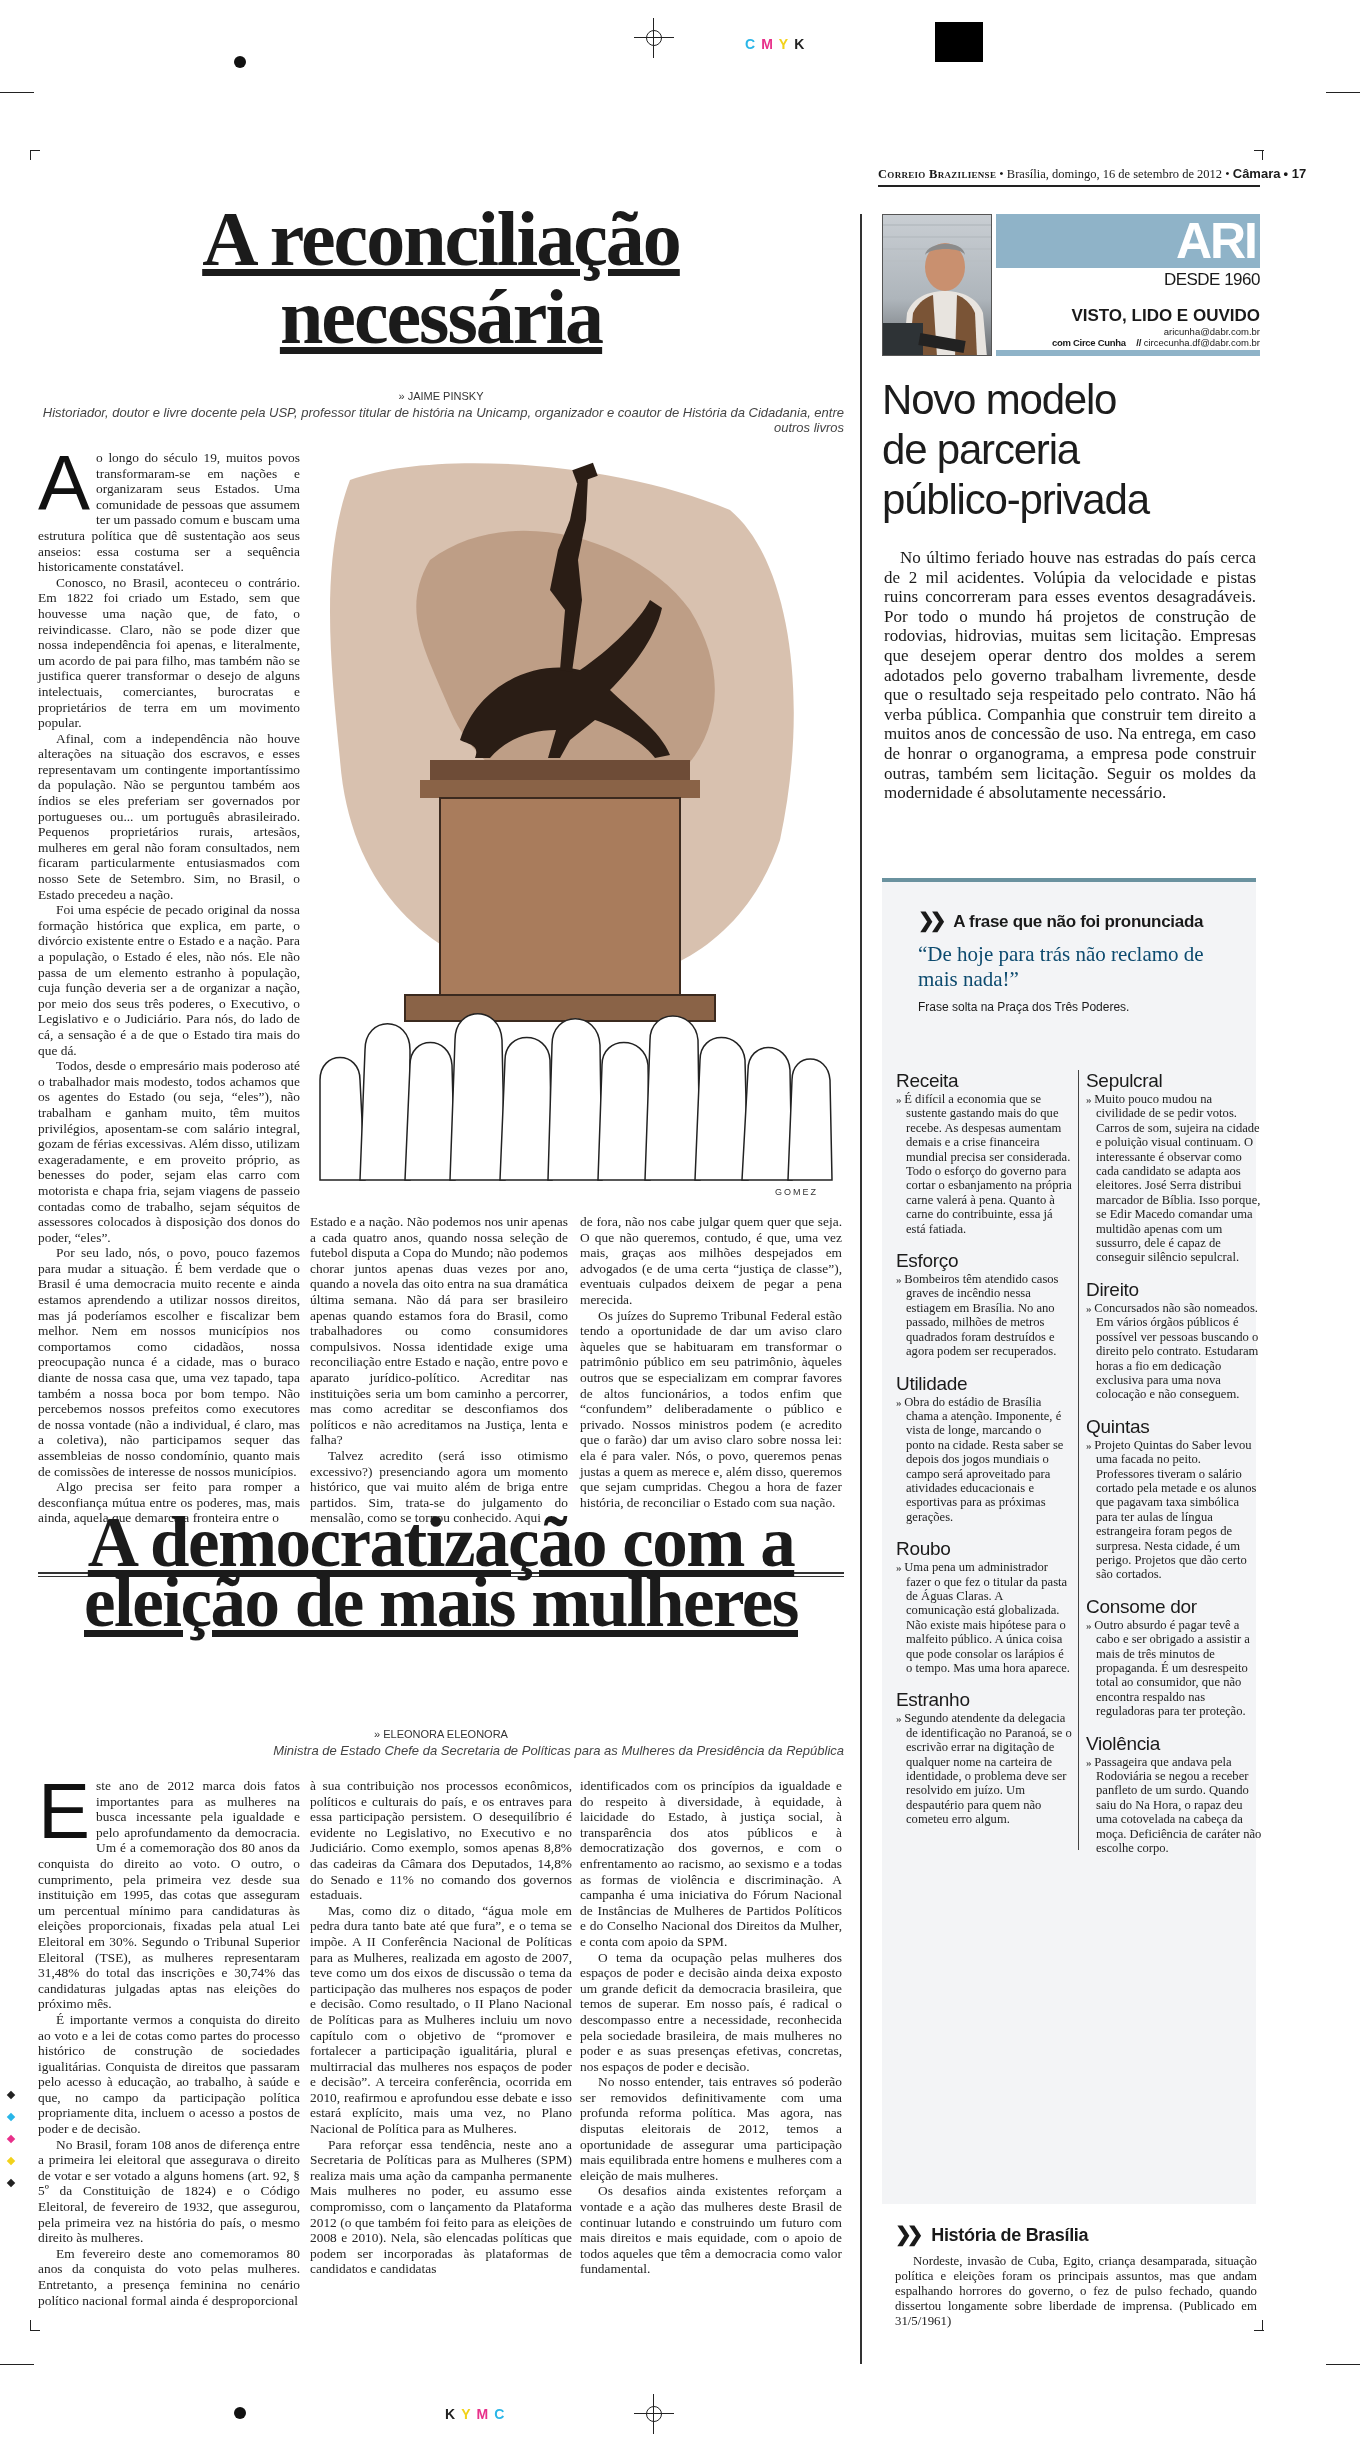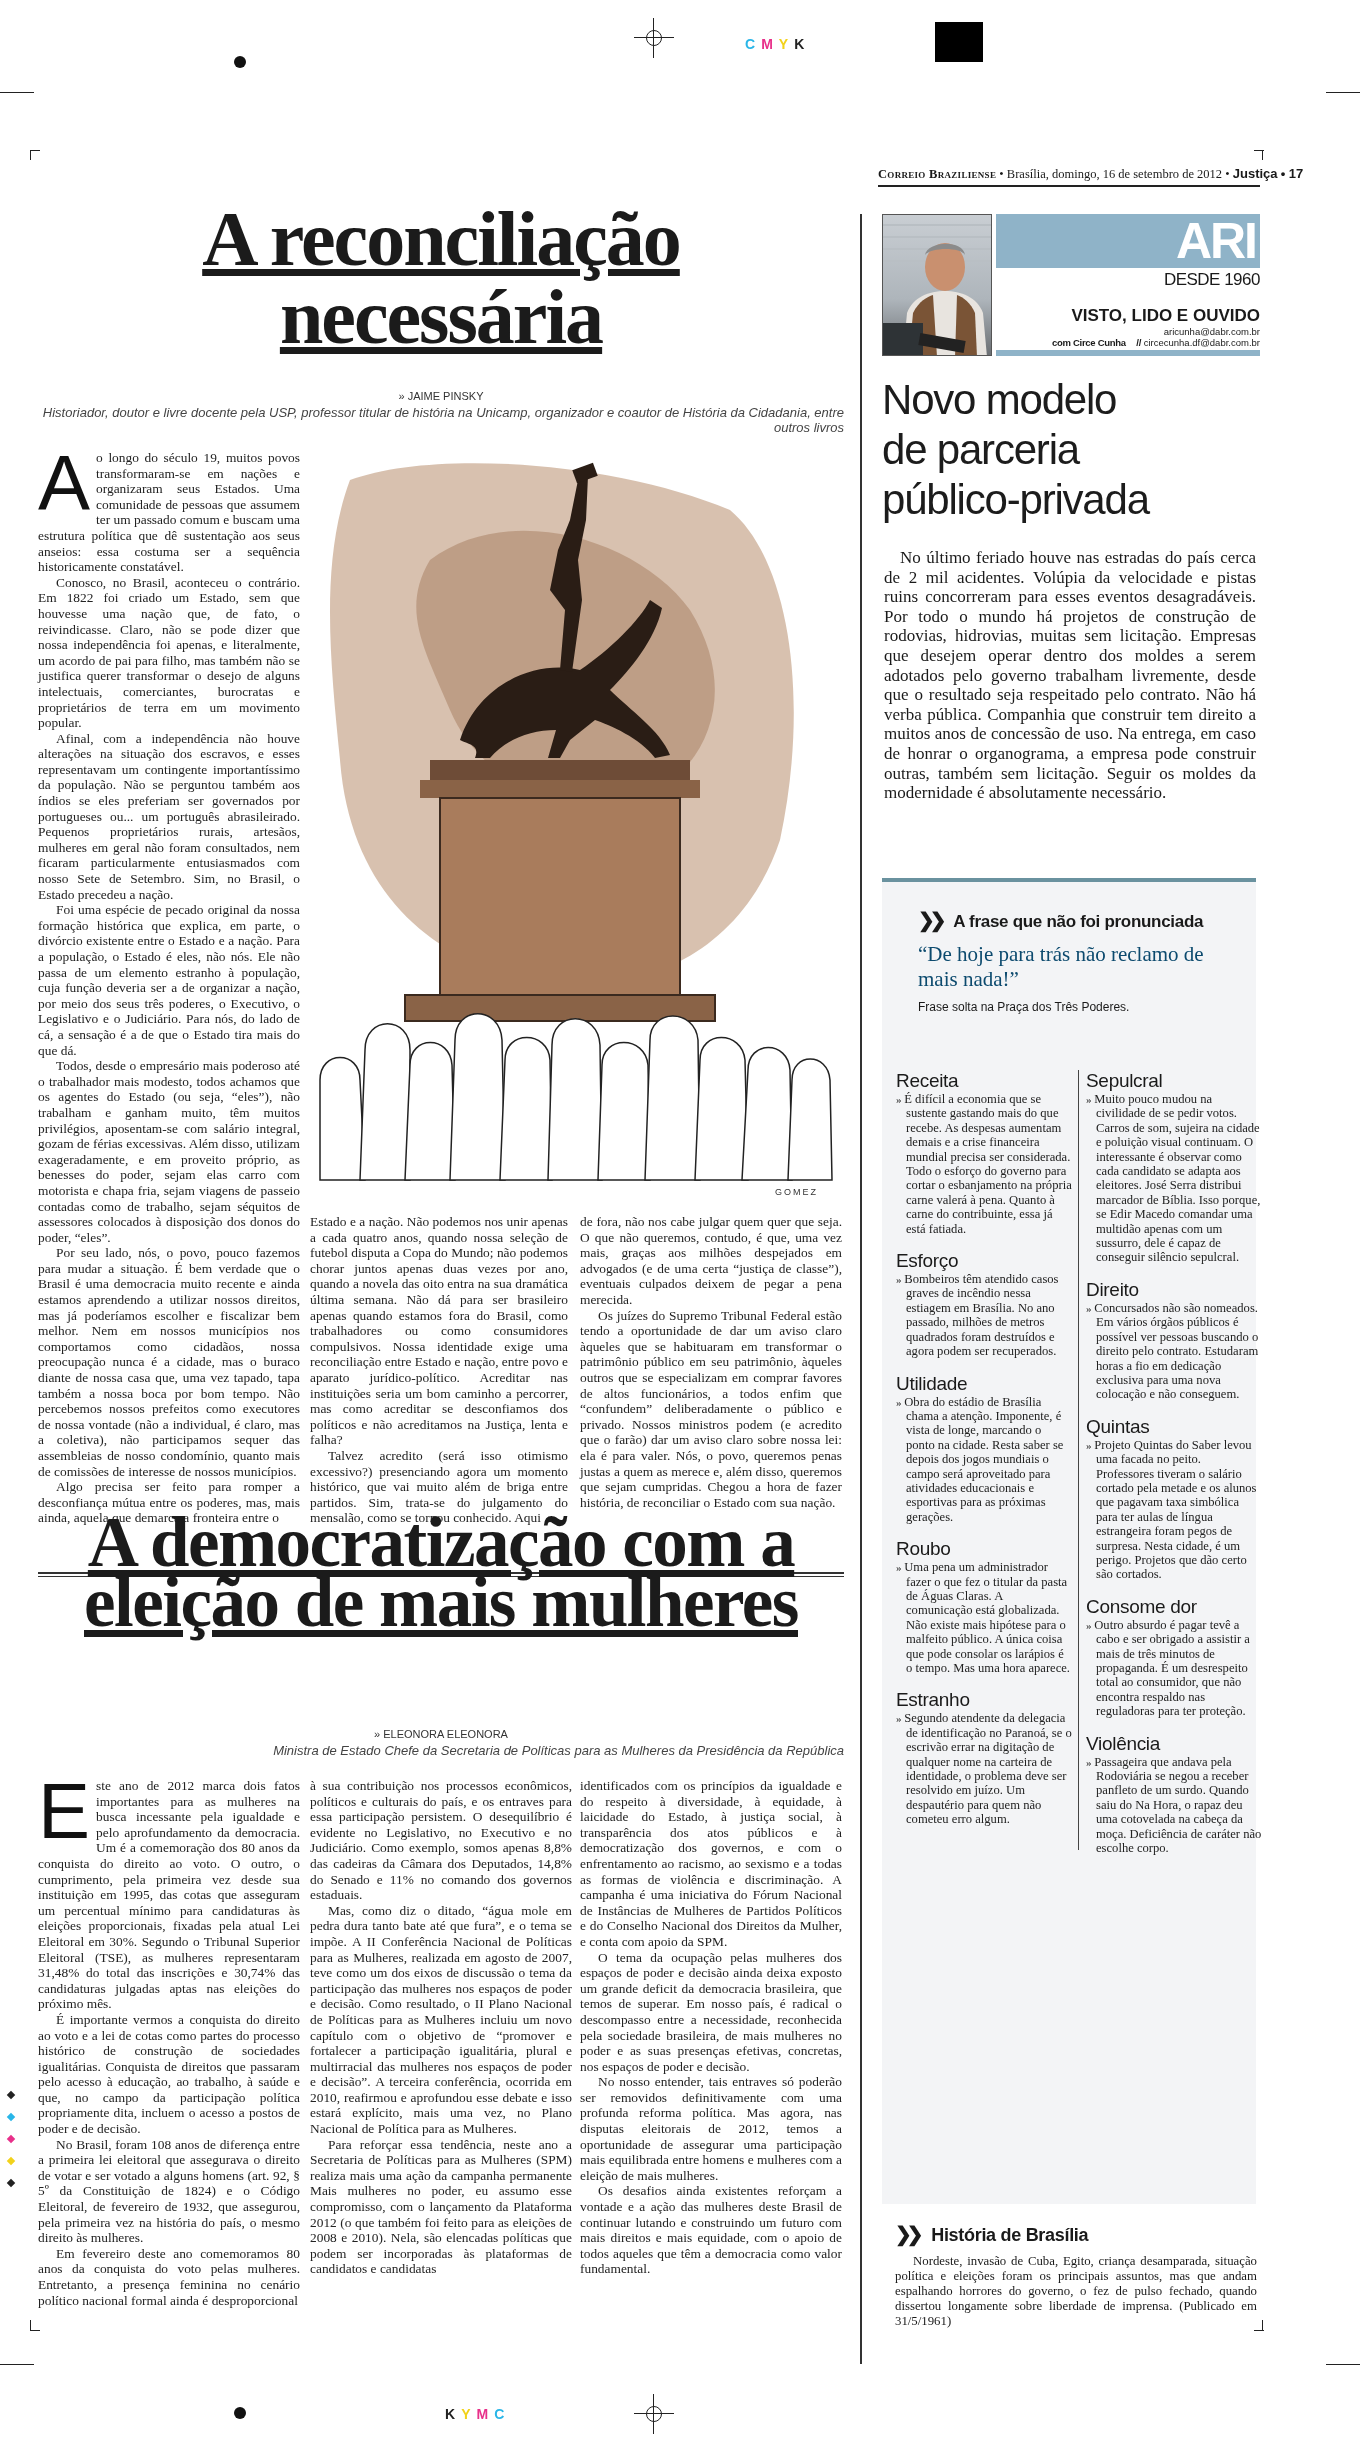--- a/index.html
+++ b/index.html
@@ -111,21 +111,21 @@
     <span style="background:#e8308a;"></span>
     <span style="background:#f2d21b;"></span>
     <span style="background:#222;"></span>
 </div>
 
 <div class="folio">
   <span class="paper">Correio Braziliense</span>
   <span> • </span>
   <span>Brasília, domingo, 16 de setembro de 2012</span>
   <span> • </span>
-  <span class="sec">Justiça</span>
+  <span class="sec">Câmara</span>
   <span class="sec"> • </span>
   <span class="sec">17</span>
 </div>
 
 <div>
   <div class="h1" style="position:absolute; left:38px; top:200px; width:806px; font-size:78px; line-height:78px;">
     <div>A reconciliação</div>
     <div>necessária</div>
   </div>
   <div class="byline" style="position:absolute; left:38px; top:390px; width:806px;">» JAIME PINSKY</div>

